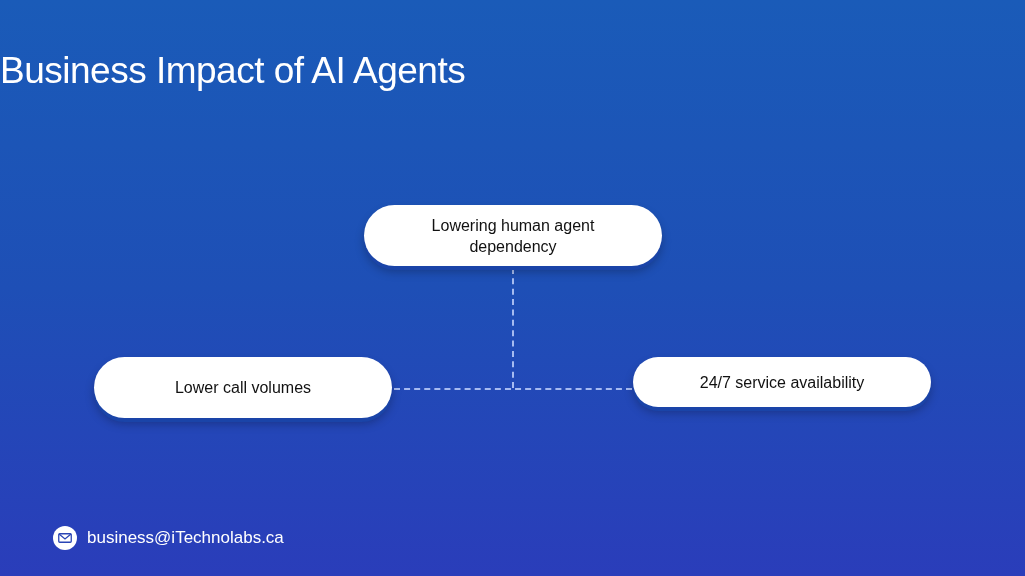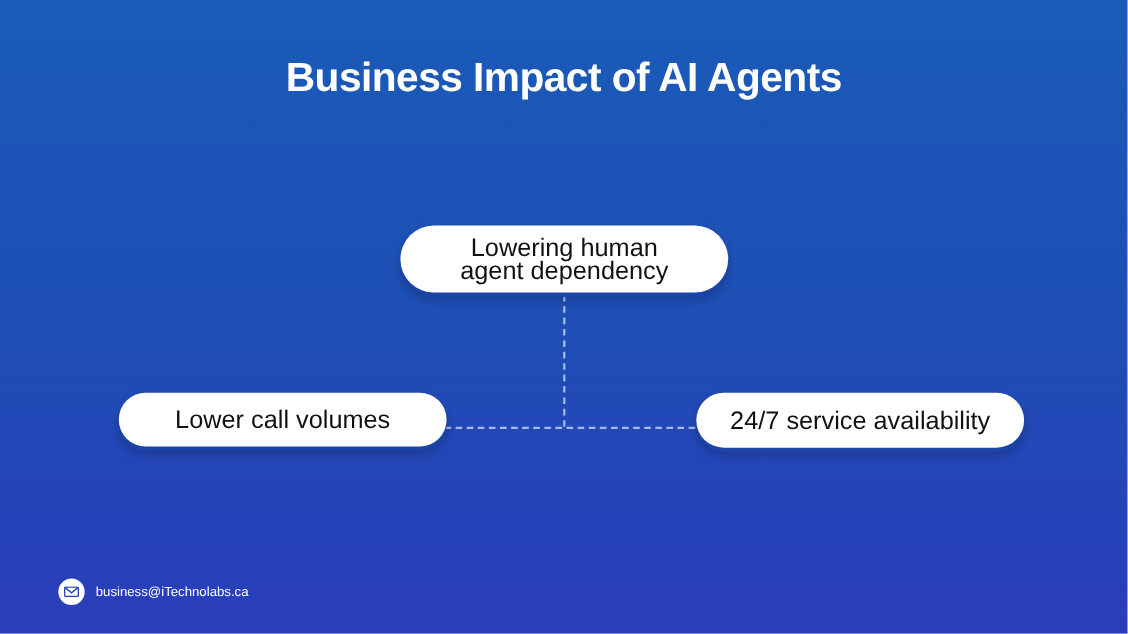--- a/index.html
+++ b/index.html
@@ -3,48 +3,48 @@
 <meta charset="utf-8">
 <style>
   html, body { margin: 0; padding: 0; }
   body {
     width: 1025px; height: 576px; overflow: hidden; position: relative;
     background: linear-gradient(180deg, #1a5bb8 0%, #1e4fb6 50%, #2a3dba 100%);
     font-family: "Liberation Sans", "DejaVu Sans", sans-serif;
   }
   .title {
     position: absolute; left: 0; right: 0; top: 50px;
-    text-align: center; color: #ffffff; font-size: 37px; font-weight: 700;
+    text-align: left; color: #ffffff; font-size: 37px; font-weight: 400;
     letter-spacing: -0.5px;
   }
   .node {
     position: absolute; background: #ffffff; border-radius: 32px;
     display: flex; align-items: center; justify-content: center; text-align: center;
-    color: #111111; font-size: 23px; line-height: 21px;
+    color: #111111; font-size: 16px; line-height: 21px;
     box-shadow: 0 4px 0 #1a44a8, 0 6px 10px rgba(0,0,0,0.25);
   }
   .node-top { left: 364px; top: 205px; width: 298px; height: 61px; }
-  .node-left { left: 108px; top: 357px; width: 298px; height: 49px; }
+  .node-left { left: 94px; top: 357px; width: 298px; height: 61px; }
   .node-right { left: 633px; top: 357px; width: 298px; height: 50px; }
   .vline {
     position: absolute; left: 512px; top: 268px; height: 120px; width: 0;
     border-left: 2px dashed rgba(200,215,255,0.8);
   }
   .hline {
     position: absolute; left: 394px; top: 388px; width: 238px; height: 0;
     border-top: 2px dashed rgba(200,215,255,0.8);
   }
   .footer {
     position: absolute; left: 53px; top: 526px; display: flex; align-items: center;
   }
   .mail-icon {
     width: 24px; height: 24px; border-radius: 50%; background: #ffffff;
     display: flex; align-items: center; justify-content: center; margin-right: 10px;
   }
-  .email { color: #ffffff; font-size: 12px; }
+  .email { color: #ffffff; font-size: 17px; }
 </style>
 </head>
 <body>
 
 <div class="title">Business Impact of AI Agents</div>
 
 <div class="vline"></div>
 <div class="hline"></div>
 
 <div class="node node-top">

